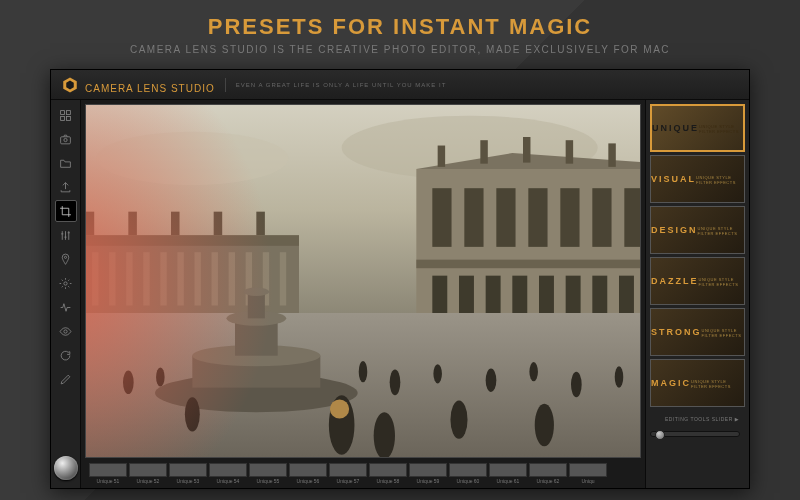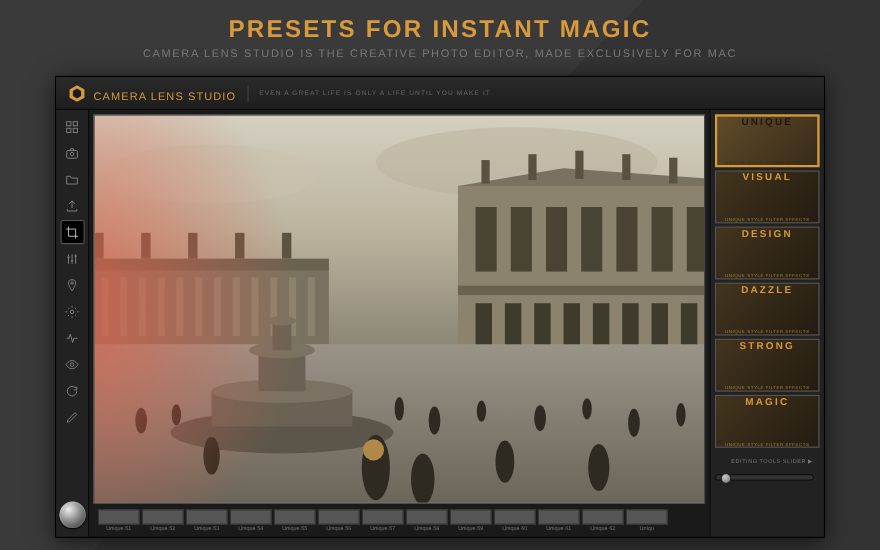--- a/index.html
+++ b/index.html
@@ -25,21 +25,21 @@
 .dial{width:24px;height:24px;margin-top:auto;margin-bottom:4px}
 .dial-c{width:24px;height:24px;border-radius:50%;background:radial-gradient(circle at 35% 30%,#eee,#999 40%,#333 90%);box-shadow:0 1px 2px #000,inset 0 0 2px rgba(255,255,255,0.5)}
 .main{flex:1;display:flex;flex-direction:column;background:#1a1a1a;padding:4px}
 .canvas{flex:1;border:1px solid #444;background:#888;position:relative;overflow:hidden}
 .canvas svg{width:100%;height:100%;display:block}
 .thumbs{height:26px;display:flex;align-items:center;gap:2px;padding:4px 4px 0;overflow:hidden}
 .thumb{flex:0 0 auto;display:flex;flex-direction:column;align-items:center;gap:1px}
 .thumb-box{width:38px;height:14px;background:#555;border:1px solid #333}
 .thumb-lbl{color:#777;font-size:5px}
 .presets{width:104px;background:#222;padding:4px;display:flex;flex-direction:column;gap:3px;border-left:1px solid #0a0a0a}
-.preset{height:48px;background:#3a2f1e;border:1px solid #555;position:relative;display:flex;flex-direction:column;align-items:center;justify-content:space-between;cursor:pointer;overflow:hidden}
+.preset{height:48px;background:#3a2f1e;border:1px solid #555;position:relative;display:flex;flex-direction:row;align-items:center;justify-content:flex-end;cursor:pointer;overflow:hidden}
 .preset.selected{border:2px solid #d89a3a;background:#6b5530}
 .preset::before{content:"";position:absolute;inset:0;background:linear-gradient(135deg,rgba(80,60,30,0.4),rgba(20,15,8,0.6))}
 .preset-title{position:relative;color:#d89a3a;font-size:9px;font-weight:700;letter-spacing:2px;z-index:1}
 .preset.selected .preset-title{color:#1a1a1a}
 .preset-sub{position:relative;color:#a88640;font-size:4px;letter-spacing:0.5px;margin-top:2px;z-index:1}
 .preset.selected .preset-sub{color:#3a2a10}
 .slider-row{height:18px;display:flex;align-items:center;justify-content:flex-end;padding:0 6px;gap:6px}
 .slider-lbl{color:#777;font-size:5px;letter-spacing:0.5px}
 .slider{width:90px;height:6px;background:#333;border-radius:3px;position:relative;border:1px solid #111}
 .slider::after{content:"";position:absolute;left:4px;top:-2px;width:8px;height:8px;background:radial-gradient(circle at 35% 30%,#ccc,#666);border-radius:50%;border:1px solid #222}

